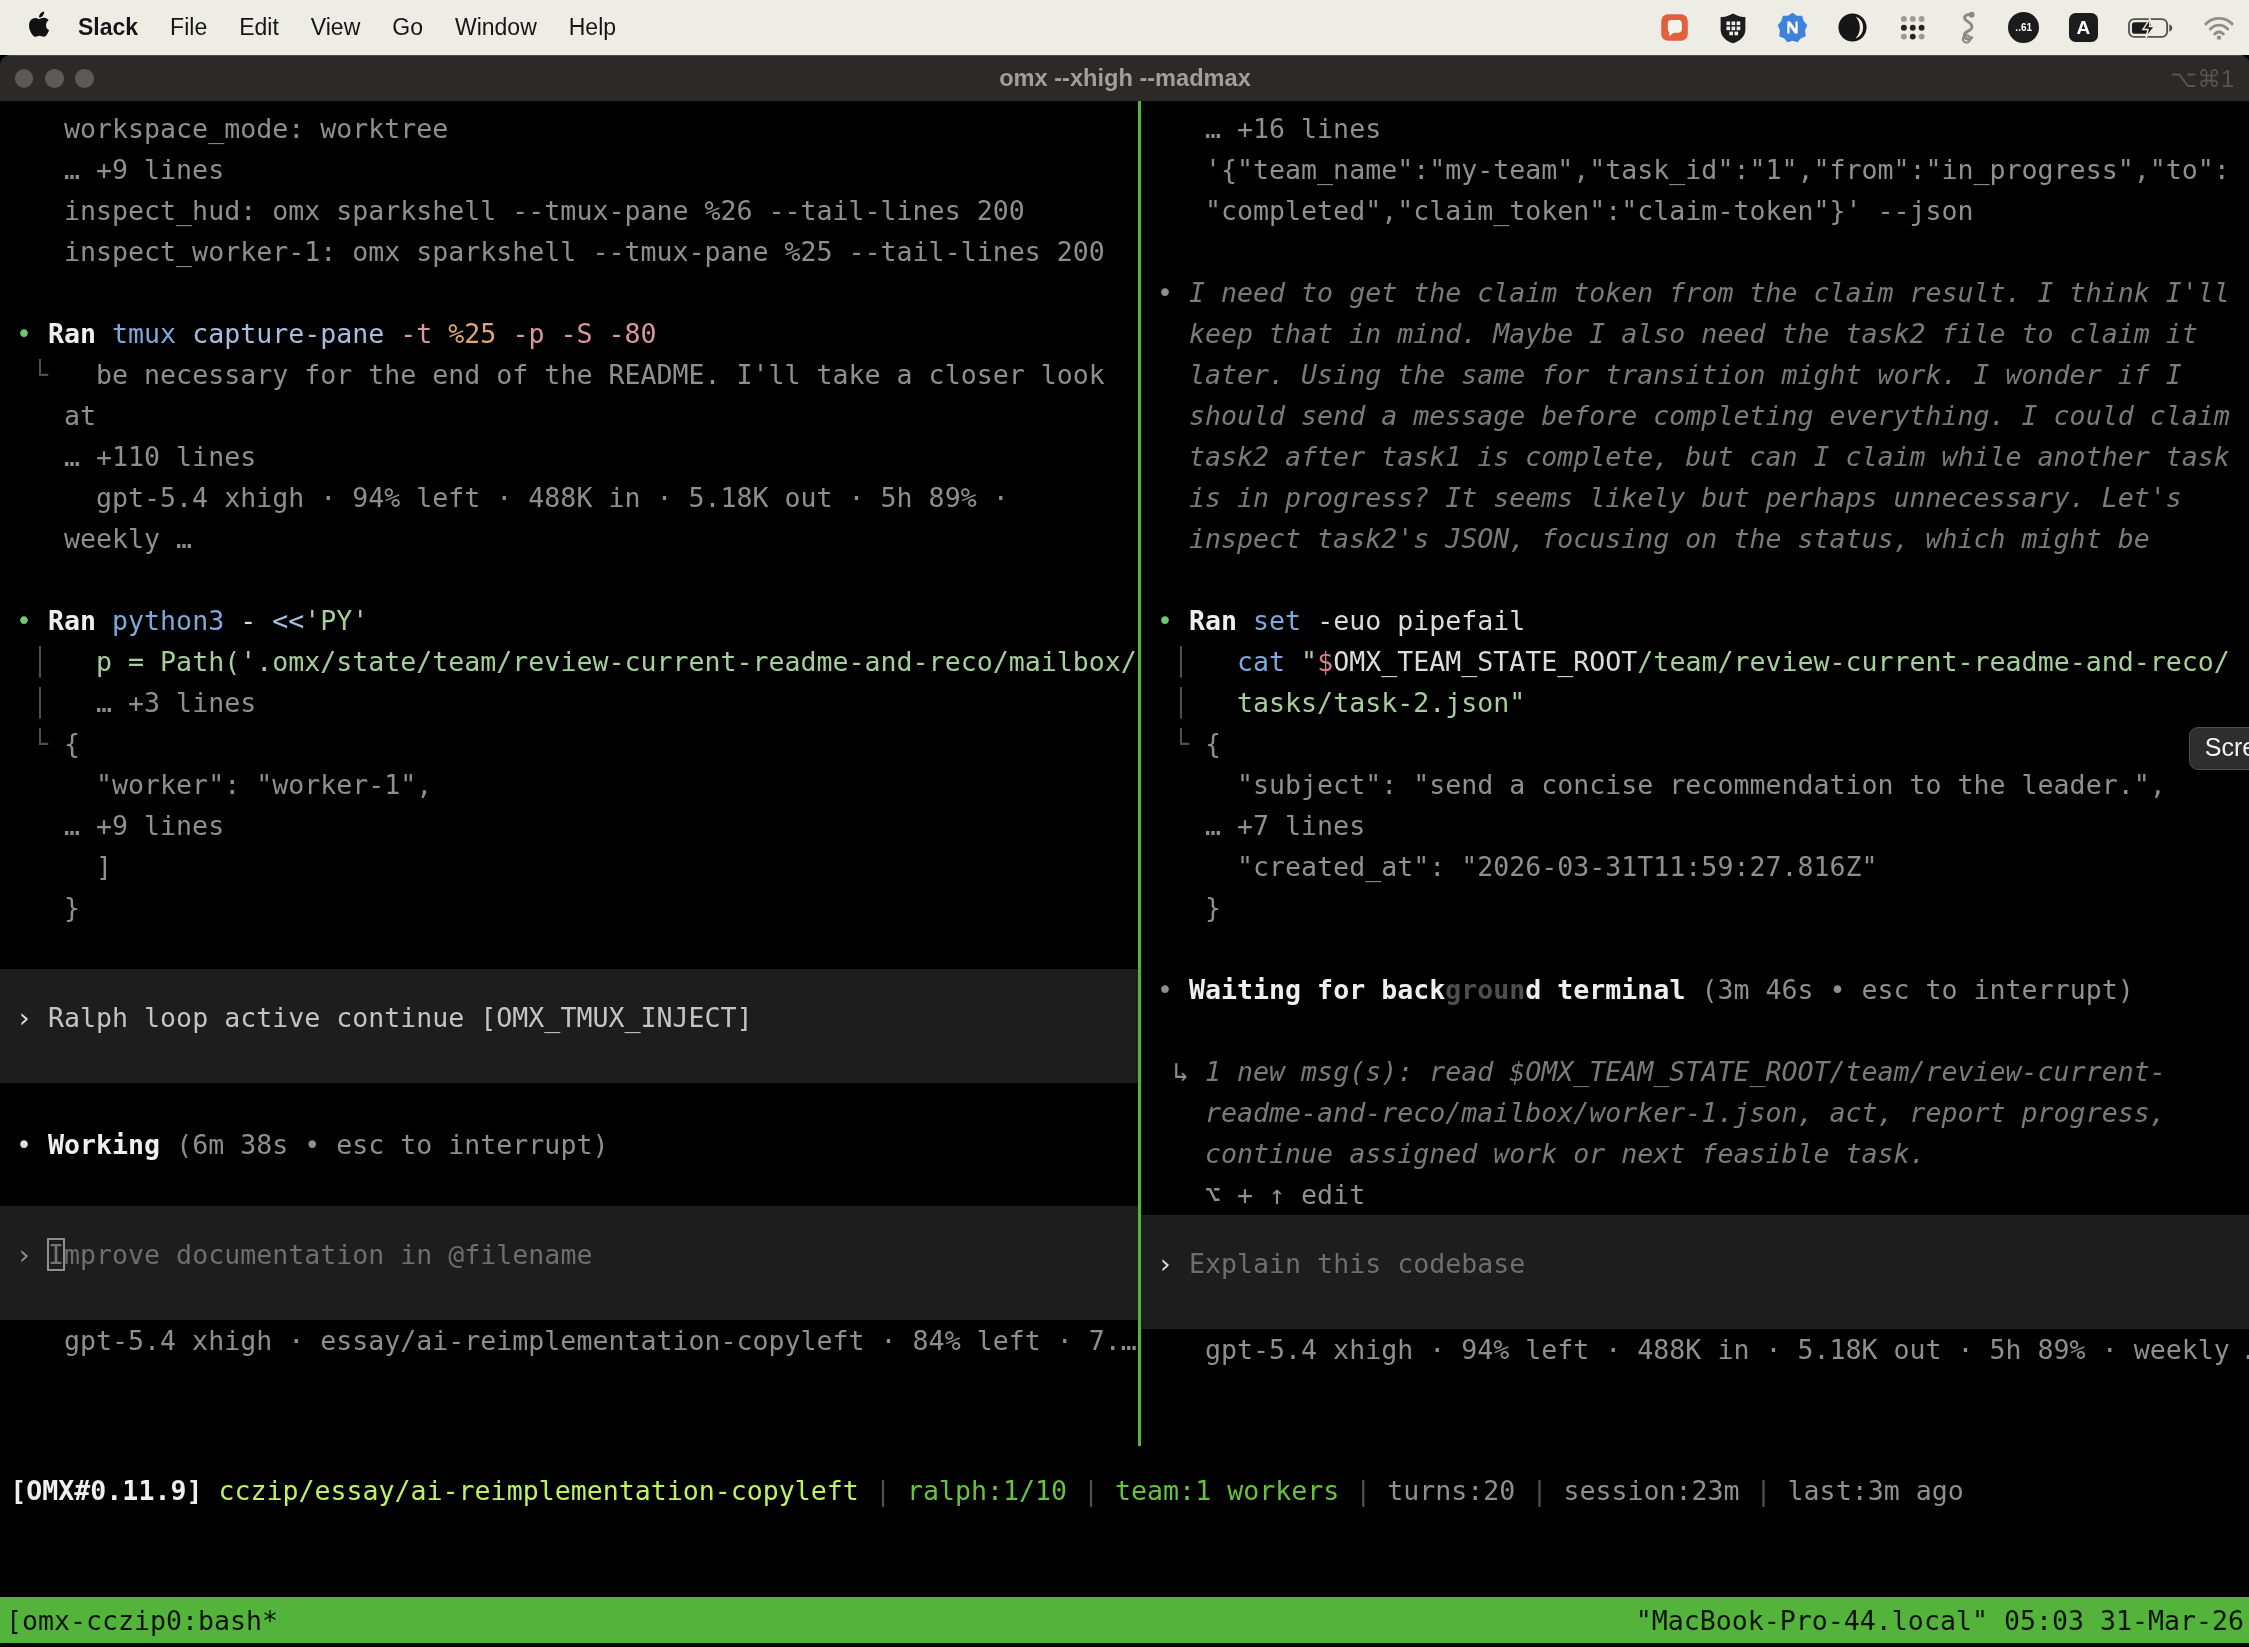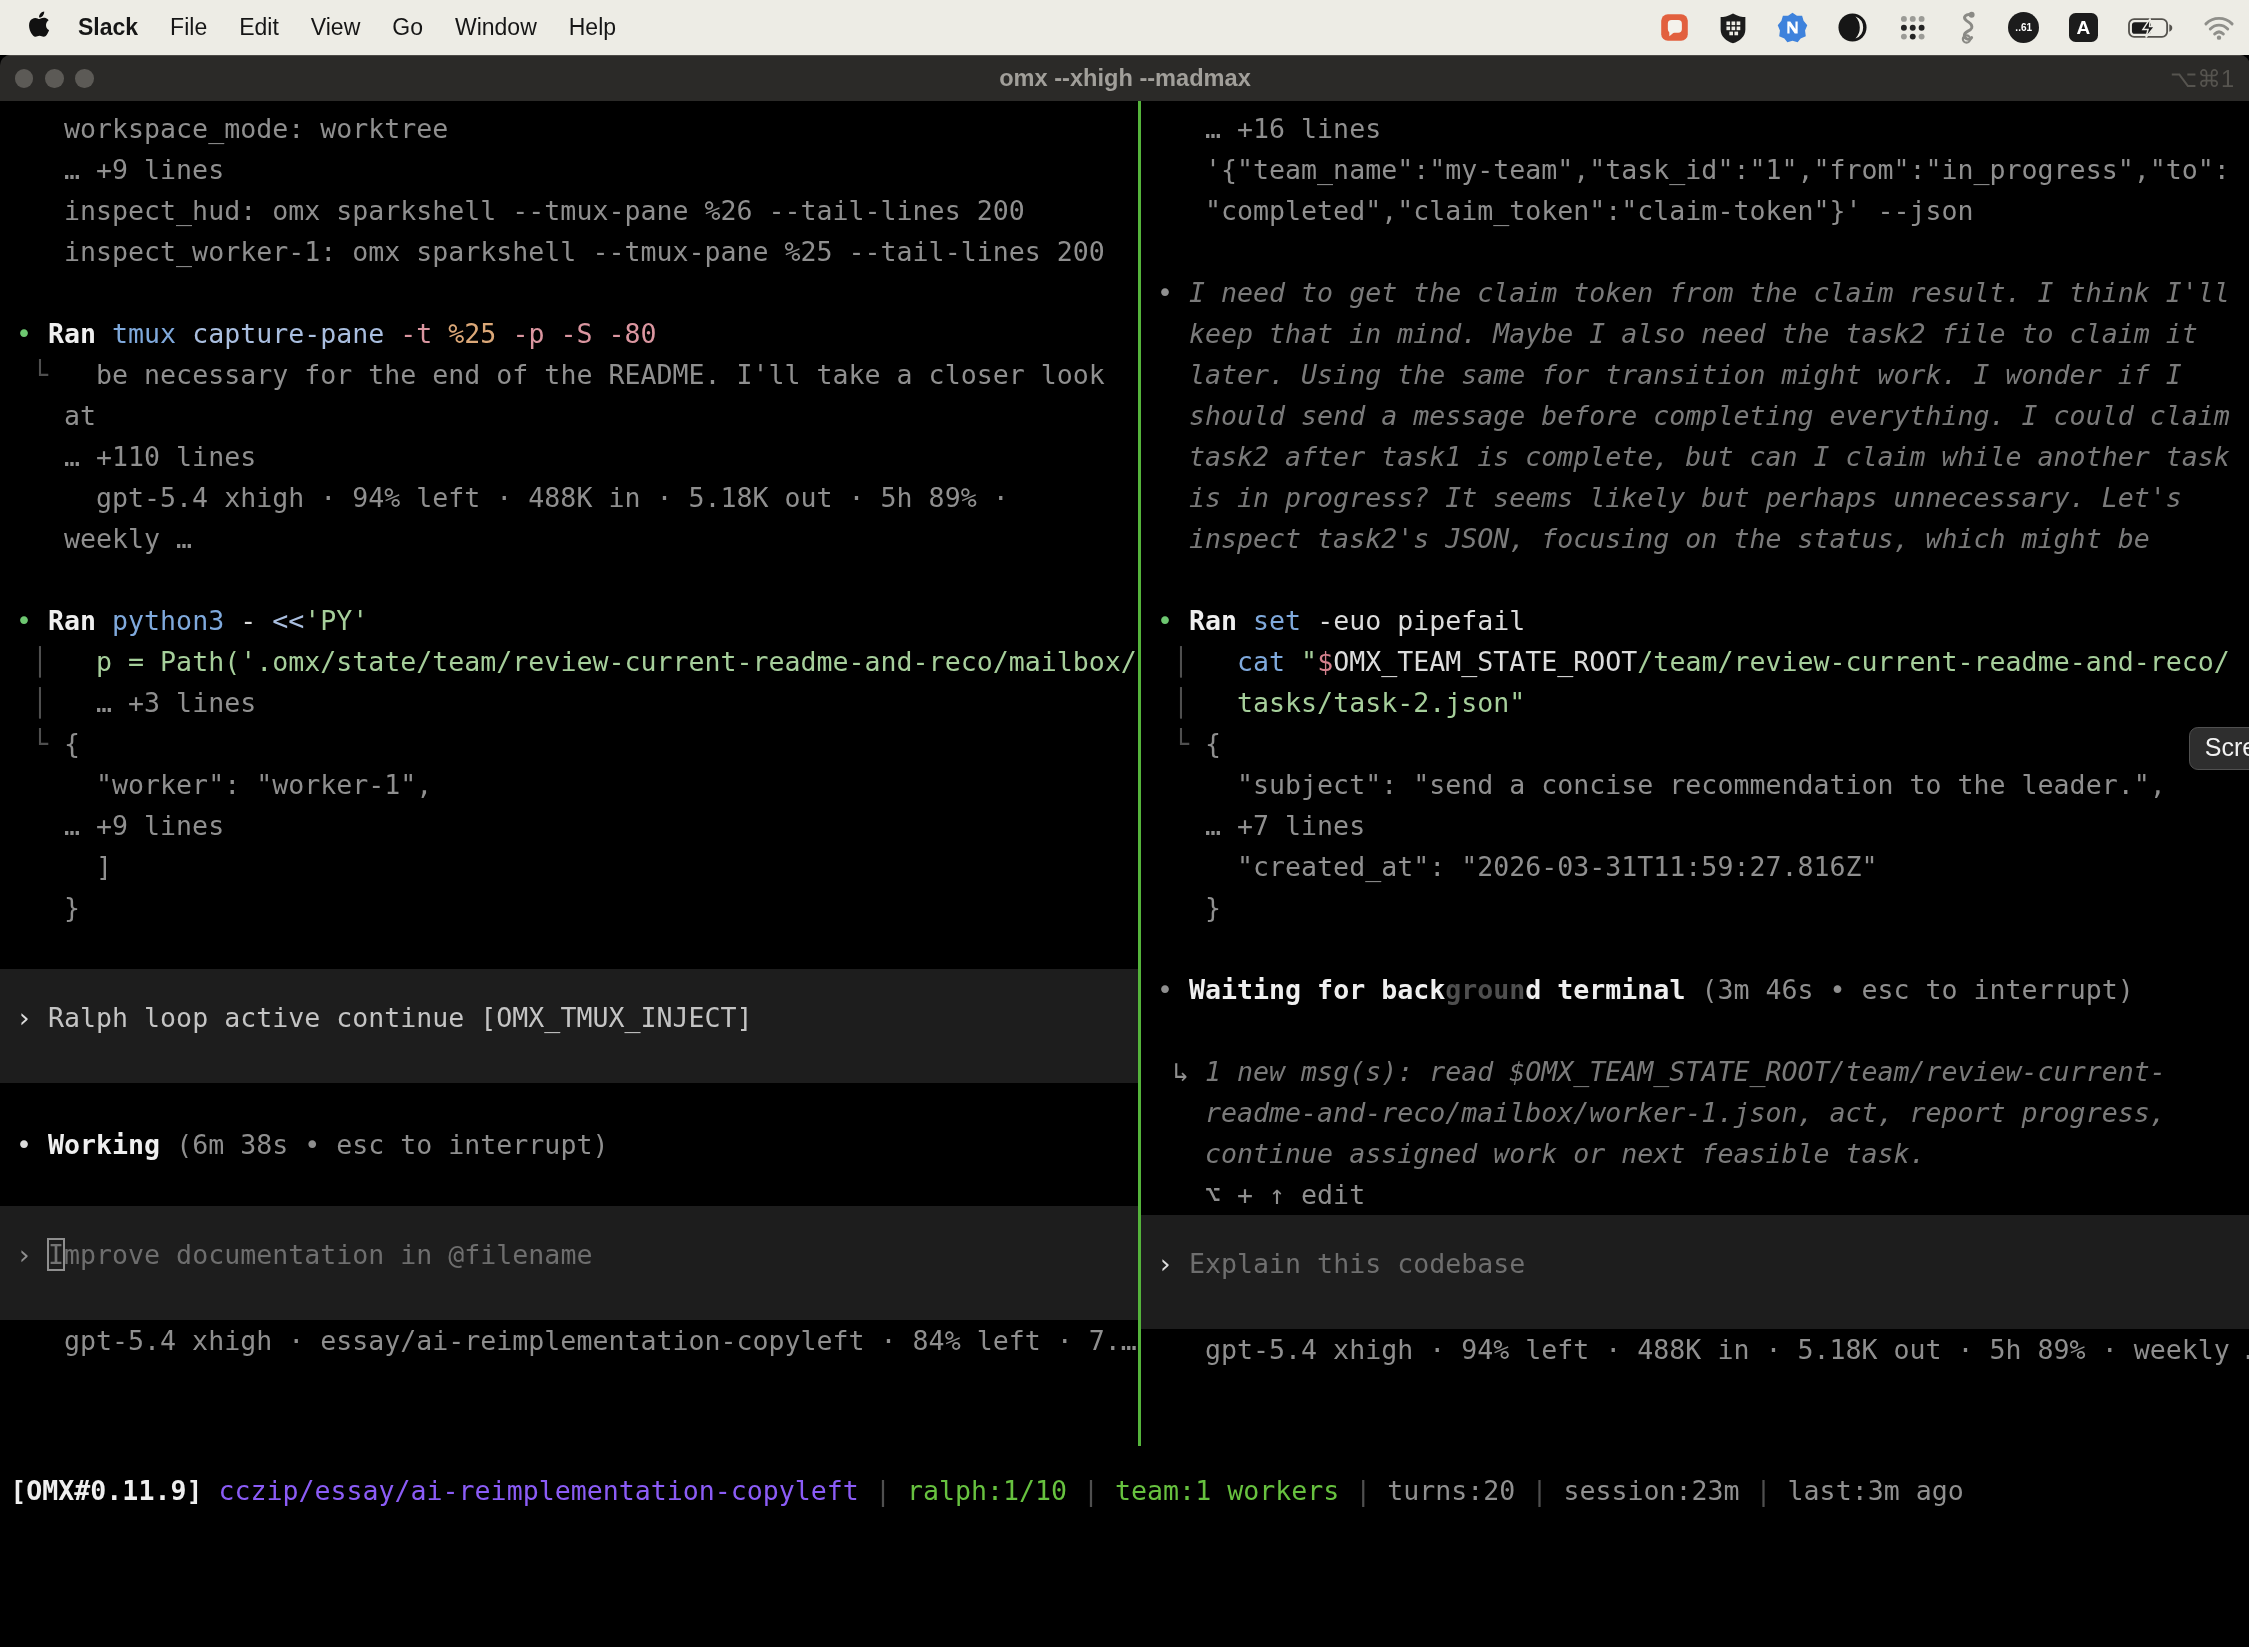--- a/index.html
+++ b/index.html
@@ -32,21 +32,21 @@
   .pane.right{flex:1;}
   .divider{width:3px;background:#54B33B;}
 
   .line{height:41px;line-height:41px;white-space:pre;overflow:hidden;}
   .line.band{height:114px;padding-top:28px;box-sizing:border-box;background:#1D1D1D;margin-left:-16px;padding-left:16px;}
 
   .g{color:#8F8F8F}.dg{color:#6E6E6E}.gb{color:#C4C4C4}
   .w{color:#DCDCDC}.wb{color:#EFEFEF;font-weight:bold}.db{color:#4E4E4E;font-weight:bold}
   .bl{color:#7FA9DC}.lv{color:#A9BEDF}.pk{color:#DB96A0}.or{color:#DCA878}
   .gr{color:#A6CF9B}.rd{color:#D4808D}.bu{color:#6EC871}.cn{color:#4F4F4F}
-  .it{color:#7A7A7A;font-style:italic}.cy{color:#8b5cf6}.lm{color:#67C23F}
+  .it{color:#7A7A7A;font-style:italic}.cy{color:#bef264}.lm{color:#67C23F}
   .cur{outline:2.2px solid #8F8F8F;outline-offset:-1.5px;color:#747474}
 
   .omx-status{margin-top:23.6px;padding-left:10.3px;}
   .tooltip{position:absolute;top:626px;left:2189px;width:103px;height:43px;box-sizing:border-box;
     background:#2E2E2E;border:1.5px solid #505050;border-radius:8.9px;color:#F2F2F2;
     font-family:"Liberation Sans",sans-serif;font-size:25px;line-height:38px;padding-left:14.8px;overflow:hidden;}
   .tmuxbar{position:absolute;left:0;right:0;bottom:3px;height:46px;background:#54B33B;color:#0B1406;
     display:flex;justify-content:space-between;align-items:center;padding:0 5.9px;font-size:26.6px;}
 </style>
 </head>
@@ -225,15 +225,19 @@
     </div>
 
     <div class="omx-status">
         <div class="line"><span class="wb">[OMX#0.11.9] </span><span class="cy">cczip/essay/ai-reimplementation-copyleft</span><span class="cn"> | </span><span class="lm">ralph:1/10</span><span class="cn"> | </span><span class="lm">team:1 workers</span><span class="cn"> | </span><span class="g">turns:20</span><span class="cn"> | </span><span class="g">session:23m</span><span class="cn"> | </span><span class="g">last:3m ago</span></div>
       </div>
 
     <div class="tooltip">
       <span>Scre</span>
     </div>
 
+    <div class="tmuxbar">
+      <span>[omx-cczip0:bash*</span>
+      <span>"MacBook-Pro-44.local" 05:03 31-Mar-26</span>
+    </div>
   </div>
 </div>
 
 
 </body></html>

